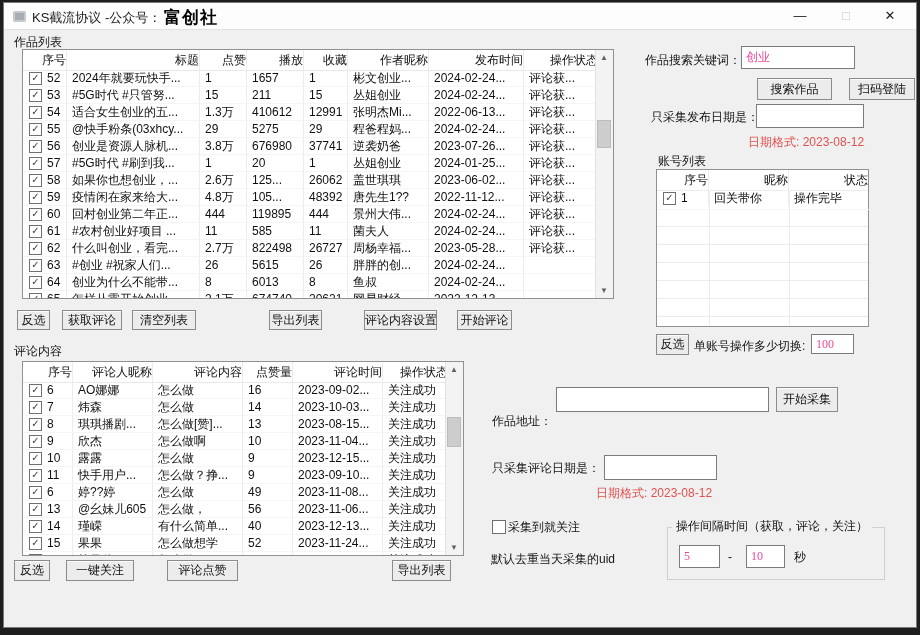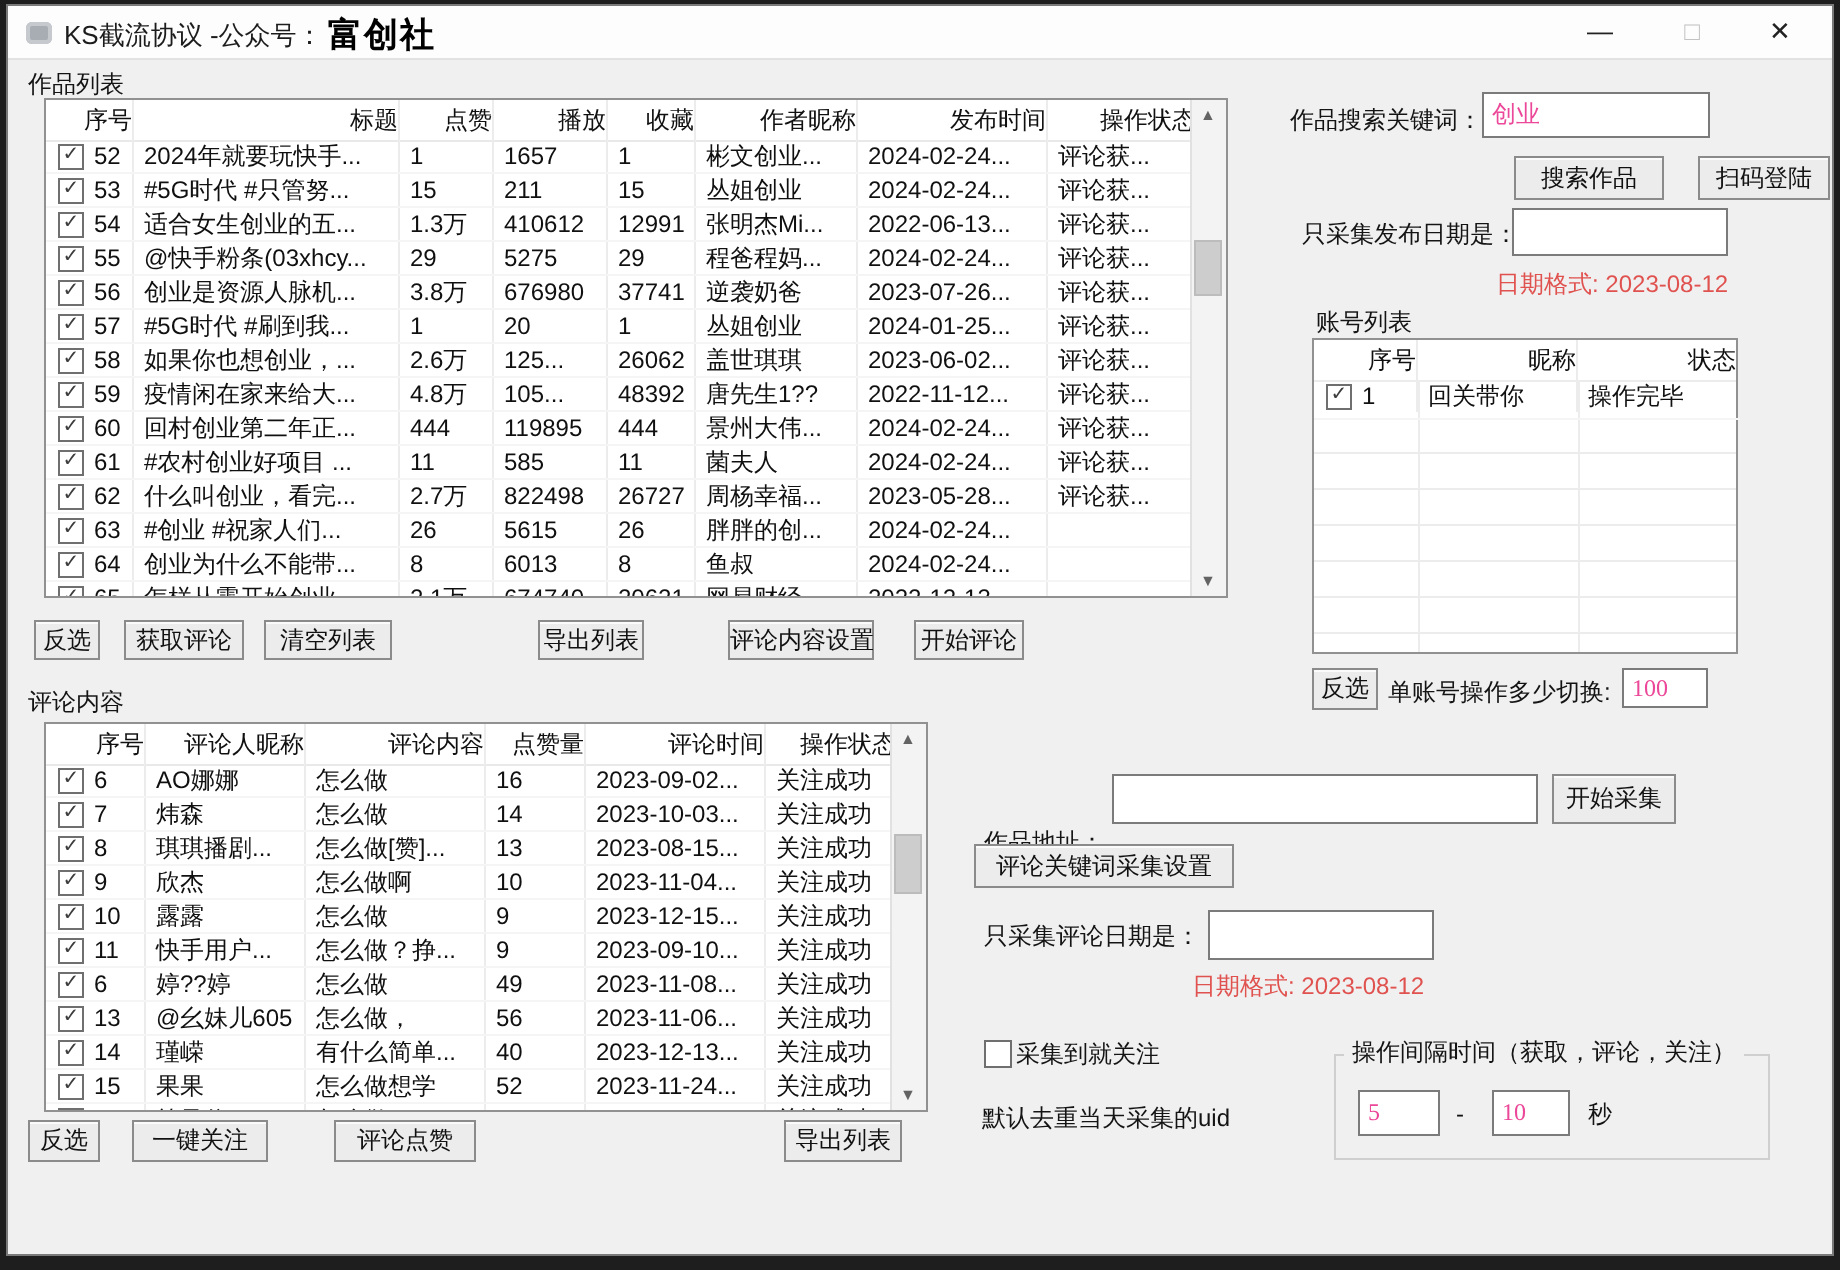--- a/index.html
+++ b/index.html
@@ -390,21 +390,20 @@
   </div>
 
   <span class="btn" style="left:652px;top:331px;width:33px;height:21px;line-height:19px;">反选</span>
   <span class="lbl" style="left:690px;top:335px;">单账号操作多少切换:</span>
   <input class="inp" style="left: 807px; top: 331px; width: 43px; height: 20px;" type="text" value="100">
 
   <span class="lbl" style="left:488px;top:389px;margin-top:21px;">作品地址：</span>
   <input class="inp" style="left: 552px; top: 384px; width: 213px; height: 25px;" type="text">
   <span class="btn" style="left:772px;top:384px;width:62px;height:25px;line-height:23px;">开始采集</span>
 
-  <span class="btn" style="left:483px;top:419px;width:130px;height:22px;line-height:20px;">评论关键词采集设置</span>
 
   <span class="lbl" style="left:488px;top:457px;">只采集评论日期是：</span>
   <input class="inp" style="left: 600px; top: 452px; width: 113px; height: 25px;" type="text">
   <span class="lbl hint" style="left:592px;top:482px;">日期格式: 2023-08-12</span>
 
   <span class="cb" style="position:absolute;left:487px;top:516px;width:12px;height:12px;"></span>
   <span class="lbl" style="left:504px;top:516px;">采集到就关注</span>
   <span class="lbl" style="left:487px;top:548px;">默认去重当天采集的uid</span>
 
   <div class="gbox" style="left:663px;top:524px;width:218px;height:53px;"></div>

